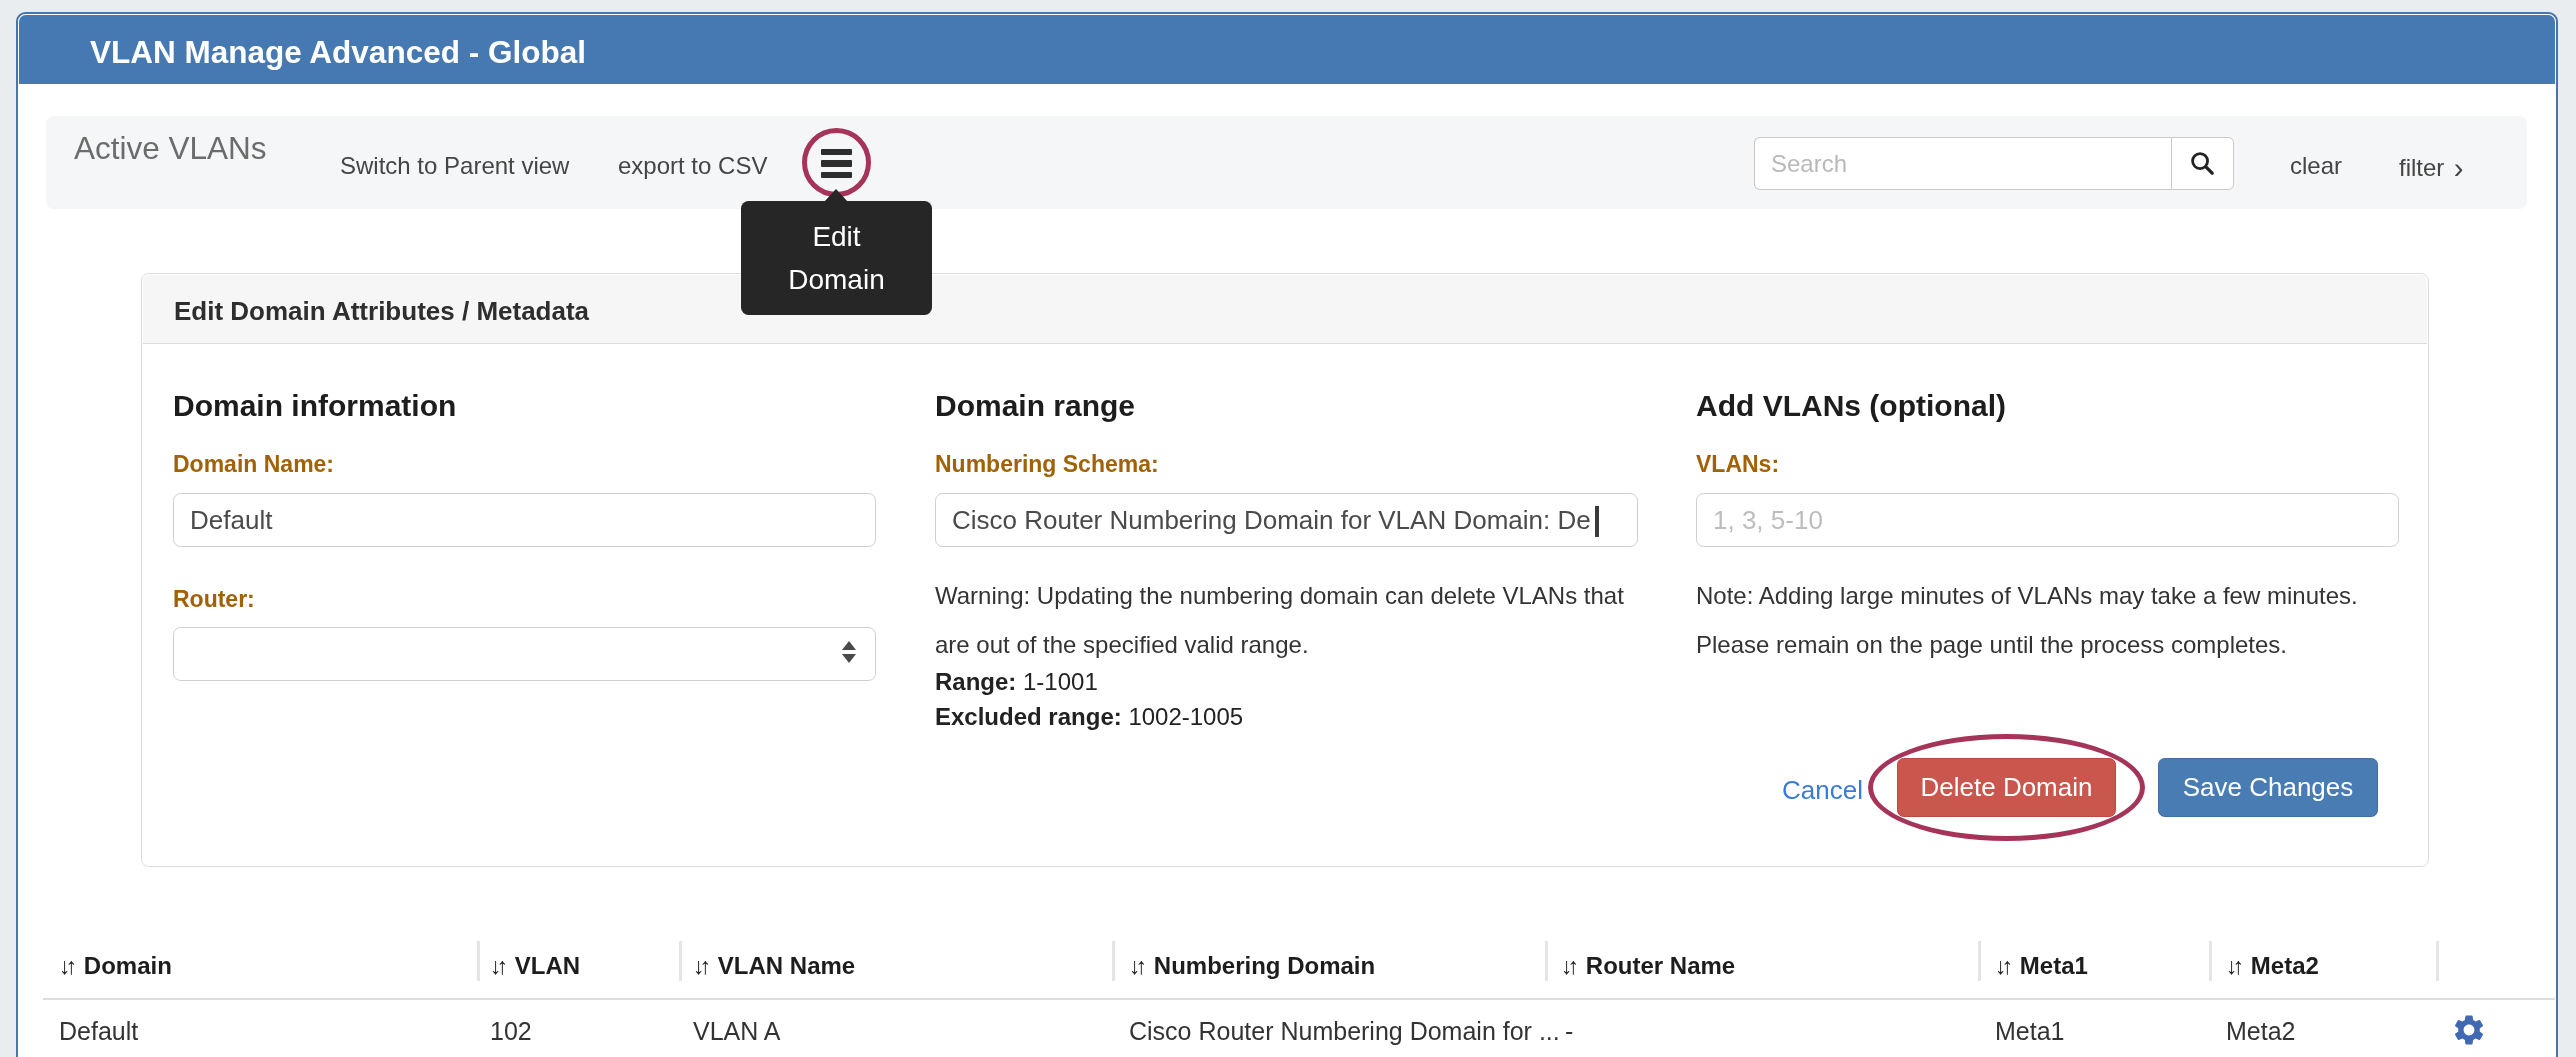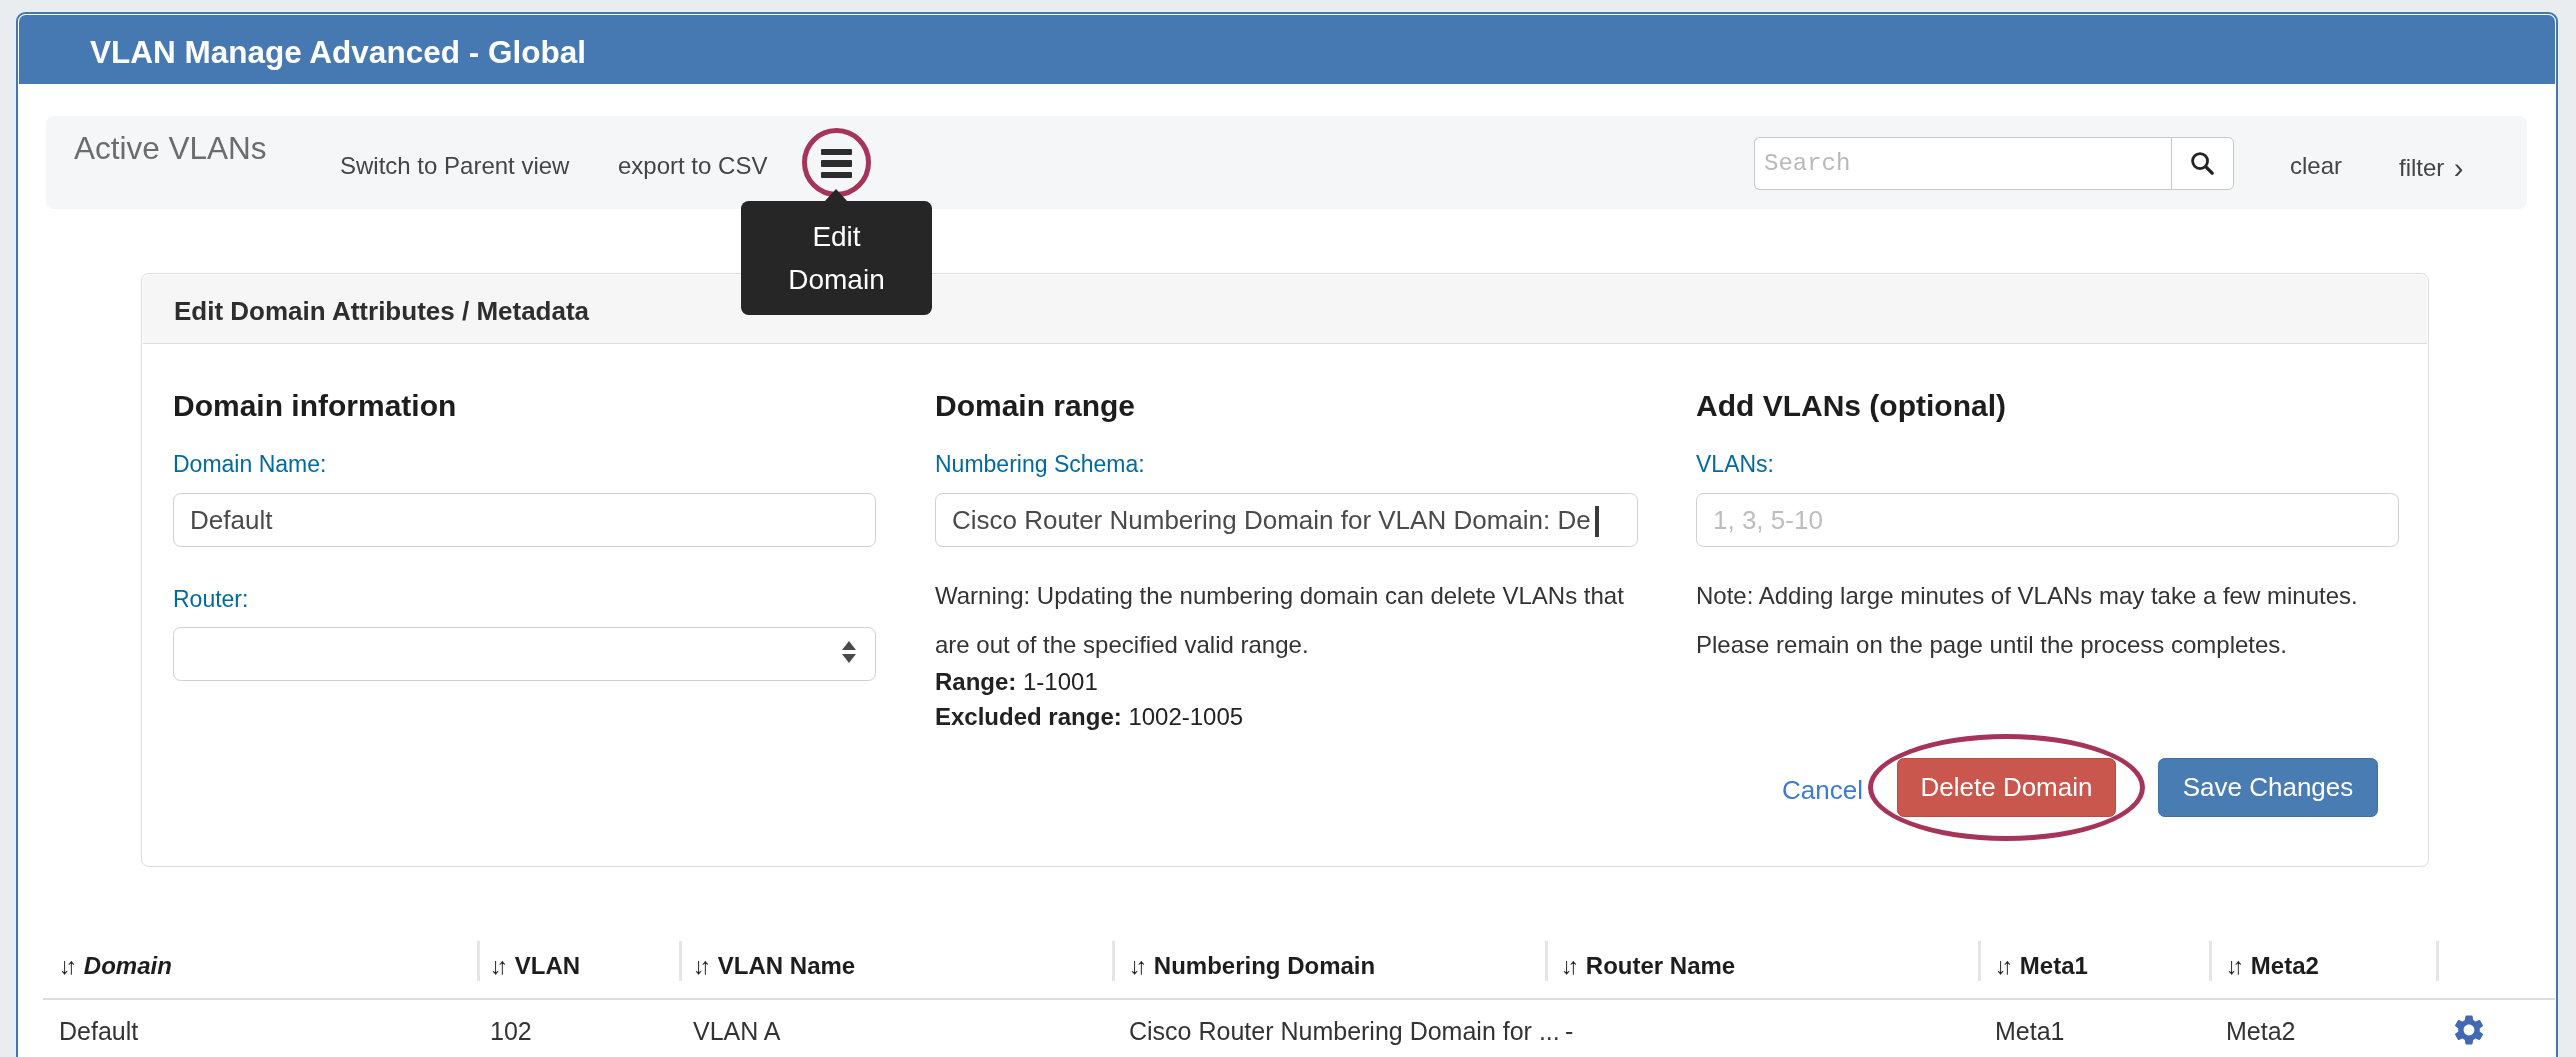--- a/index.html
+++ b/index.html
@@ -22,22 +22,22 @@
   .tb-switch { left:340px; }
   .tb-export { left:618px; }
   .hamburger { position:absolute; left:807px; top:135px; width:59px; height:57px; cursor:pointer;
           display:flex; flex-direction:column; justify-content:center; align-items:center; gap:4.8px; }
   .hamburger .bar { width:30.5px; height:6.7px; background:#2d2d2d; border-radius:1px; }
   .circle-anno { position:absolute; left:802px; top:128px; width:69px; height:69px;
           border:5.7px solid #a63358; border-radius:50%; pointer-events:none; }
 
   .search-input { position:absolute; left:1754px; top:137px; width:417px; height:53px;
           border:1.9px solid #c8c8c8; border-right:none; border-radius:5.7px 0 0 5.7px;
-          font-size:24px; color:#444; padding:0 9px; background:#fff; outline:none;
-          font-family:Liberation Mono, monospace; }
+          font-size:24px; color:#444; padding:0 16px; background:#fff; outline:none;
+          font-family:Liberation Sans, sans-serif; }
   .search-input::placeholder { color:#b9b9b9; }
   .search-btn { position:absolute; left:2171px; top:137px; width:63px; height:53px;
           border:1.9px solid #c8c8c8; border-radius:0 5.7px 5.7px 0; background:#fff; cursor:pointer;
           display:flex; align-items:center; justify-content:center; }
   .tb-clear { left:2290px; }
   .tb-filter { left:2399px; }
   .chev { font-size:29px; color:#454545; margin-left:9.5px; vertical-align:-1.9px; }
 
   
   .tooltip { position:absolute; left:741px; top:201px; width:191px; height:114px;
@@ -48,21 +48,21 @@
           border-bottom:13.4px solid #262626; }
 
   
   .panel { position:absolute; left:141px; top:273px; width:2288px; height:594px;
           background:#fff; border:1.9px solid #dcdcdc; border-radius:7.6px; }
   .panel-header { position:absolute; left:143px; top:275px; width:2284px; height:69px;
           background:#f6f6f7; border-bottom:1.9px solid #dcdcdc; border-radius:5.7px 5.7px 0 0; }
   .panel-title { position:absolute; left:174px; top:296px; font-size:26px; font-weight:700; color:#2e2e2e; }
 
   .sec-h { position:absolute; top:389px; font-size:30px; font-weight:700; color:#1d1d1d; }
-  .fld-label { position:absolute; font-size:23px; font-weight:400; color:#0369a1; }
+  .fld-label { position:absolute; font-size:23px; font-weight:700; color:#a16207; }
   .fld-input { position:absolute; width:703px; height:54px; border:1.9px solid #cfcfcf; border-radius:7.6px;
           font-size:26px; color:#4a4a4a; padding:0 16px; background:#fff; outline:none;
           font-family:"Liberation Sans", sans-serif; white-space:nowrap; overflow:hidden; }
   .fld-input::placeholder { color:#bdbdbd; }
   .selectbox { position:absolute; left:173px; top:627px; width:703px; height:54px;
           border:1.9px solid #cfcfcf; border-radius:7.6px; background:#fff; cursor:pointer; }
   .sel-arrows { position:absolute; right:19px; top:13.4px; display:flex; flex-direction:column; gap:3.8px; }
   .tri-up { width:0; height:0; border-left:7.6px solid transparent; border-right:7.6px solid transparent;
           border-bottom:9.5px solid #4a4a4a; }
   .tri-down { width:0; height:0; border-left:7.6px solid transparent; border-right:7.6px solid transparent;
@@ -163,21 +163,21 @@
   <div class="ellipse-anno"></div>
 
   <div class="col-sep" style="left:477px;"></div>
   <div class="col-sep" style="left:679px;"></div>
   <div class="col-sep" style="left:1112px;"></div>
   <div class="col-sep" style="left:1545px;"></div>
   <div class="col-sep" style="left:1978px;"></div>
   <div class="col-sep" style="left:2209px;"></div>
   <div class="col-sep" style="left:2436px;"></div>
 
-  <div class="th" style="left:59px;font-style:italic;"><span class="sort-ic">↓↑</span><span>Domain</span></div>
+  <div class="th" style="left:59px;"><span class="sort-ic">↓↑</span><span>Domain</span></div>
   <div class="th" style="left:490px;"><span class="sort-ic">↓↑</span><span>VLAN</span></div>
   <div class="th" style="left:693px;"><span class="sort-ic">↓↑</span><span>VLAN Name</span></div>
   <div class="th" style="left:1129px;"><span class="sort-ic">↓↑</span><span>Numbering Domain</span></div>
   <div class="th" style="left:1561px;"><span class="sort-ic">↓↑</span><span>Router Name</span></div>
   <div class="th" style="left:1995px;"><span class="sort-ic">↓↑</span><span>Meta1</span></div>
   <div class="th" style="left:2226px;"><span class="sort-ic">↓↑</span><span>Meta2</span></div>
 
   <div class="thead-divider"></div>
 
   <div class="td" style="left:59px;">Default</div>

